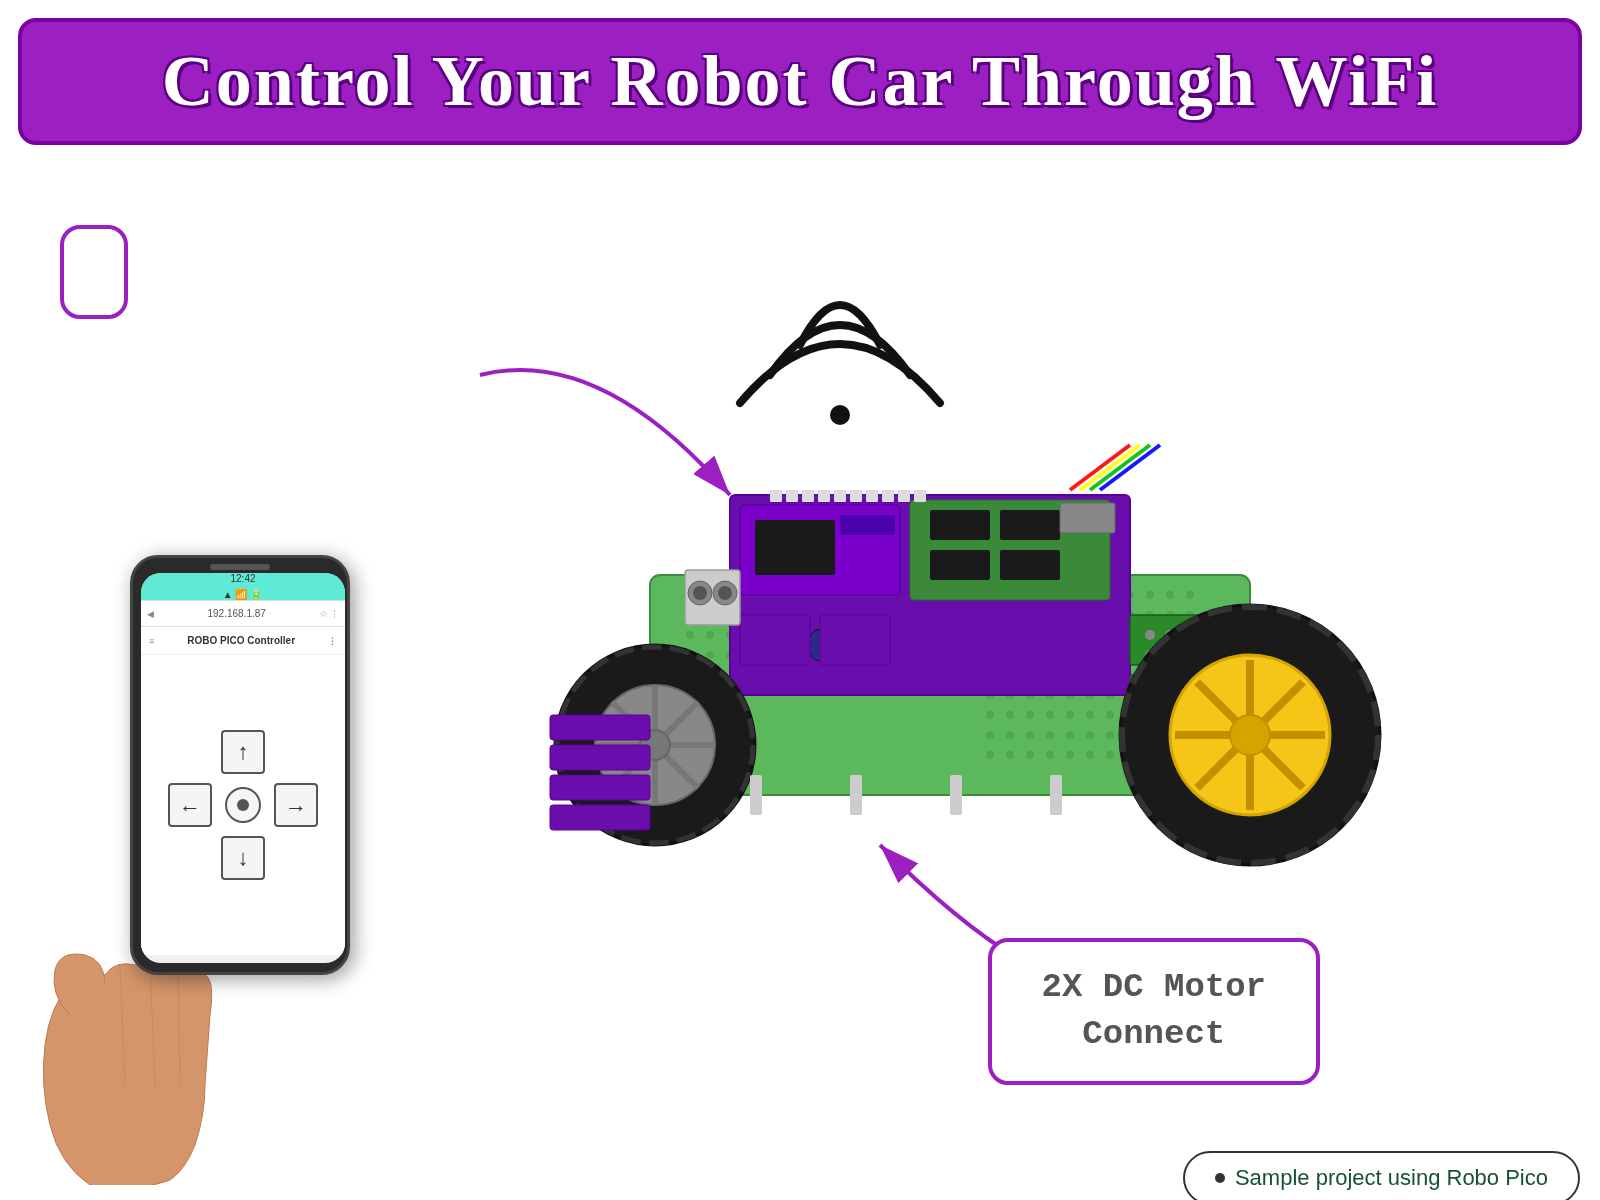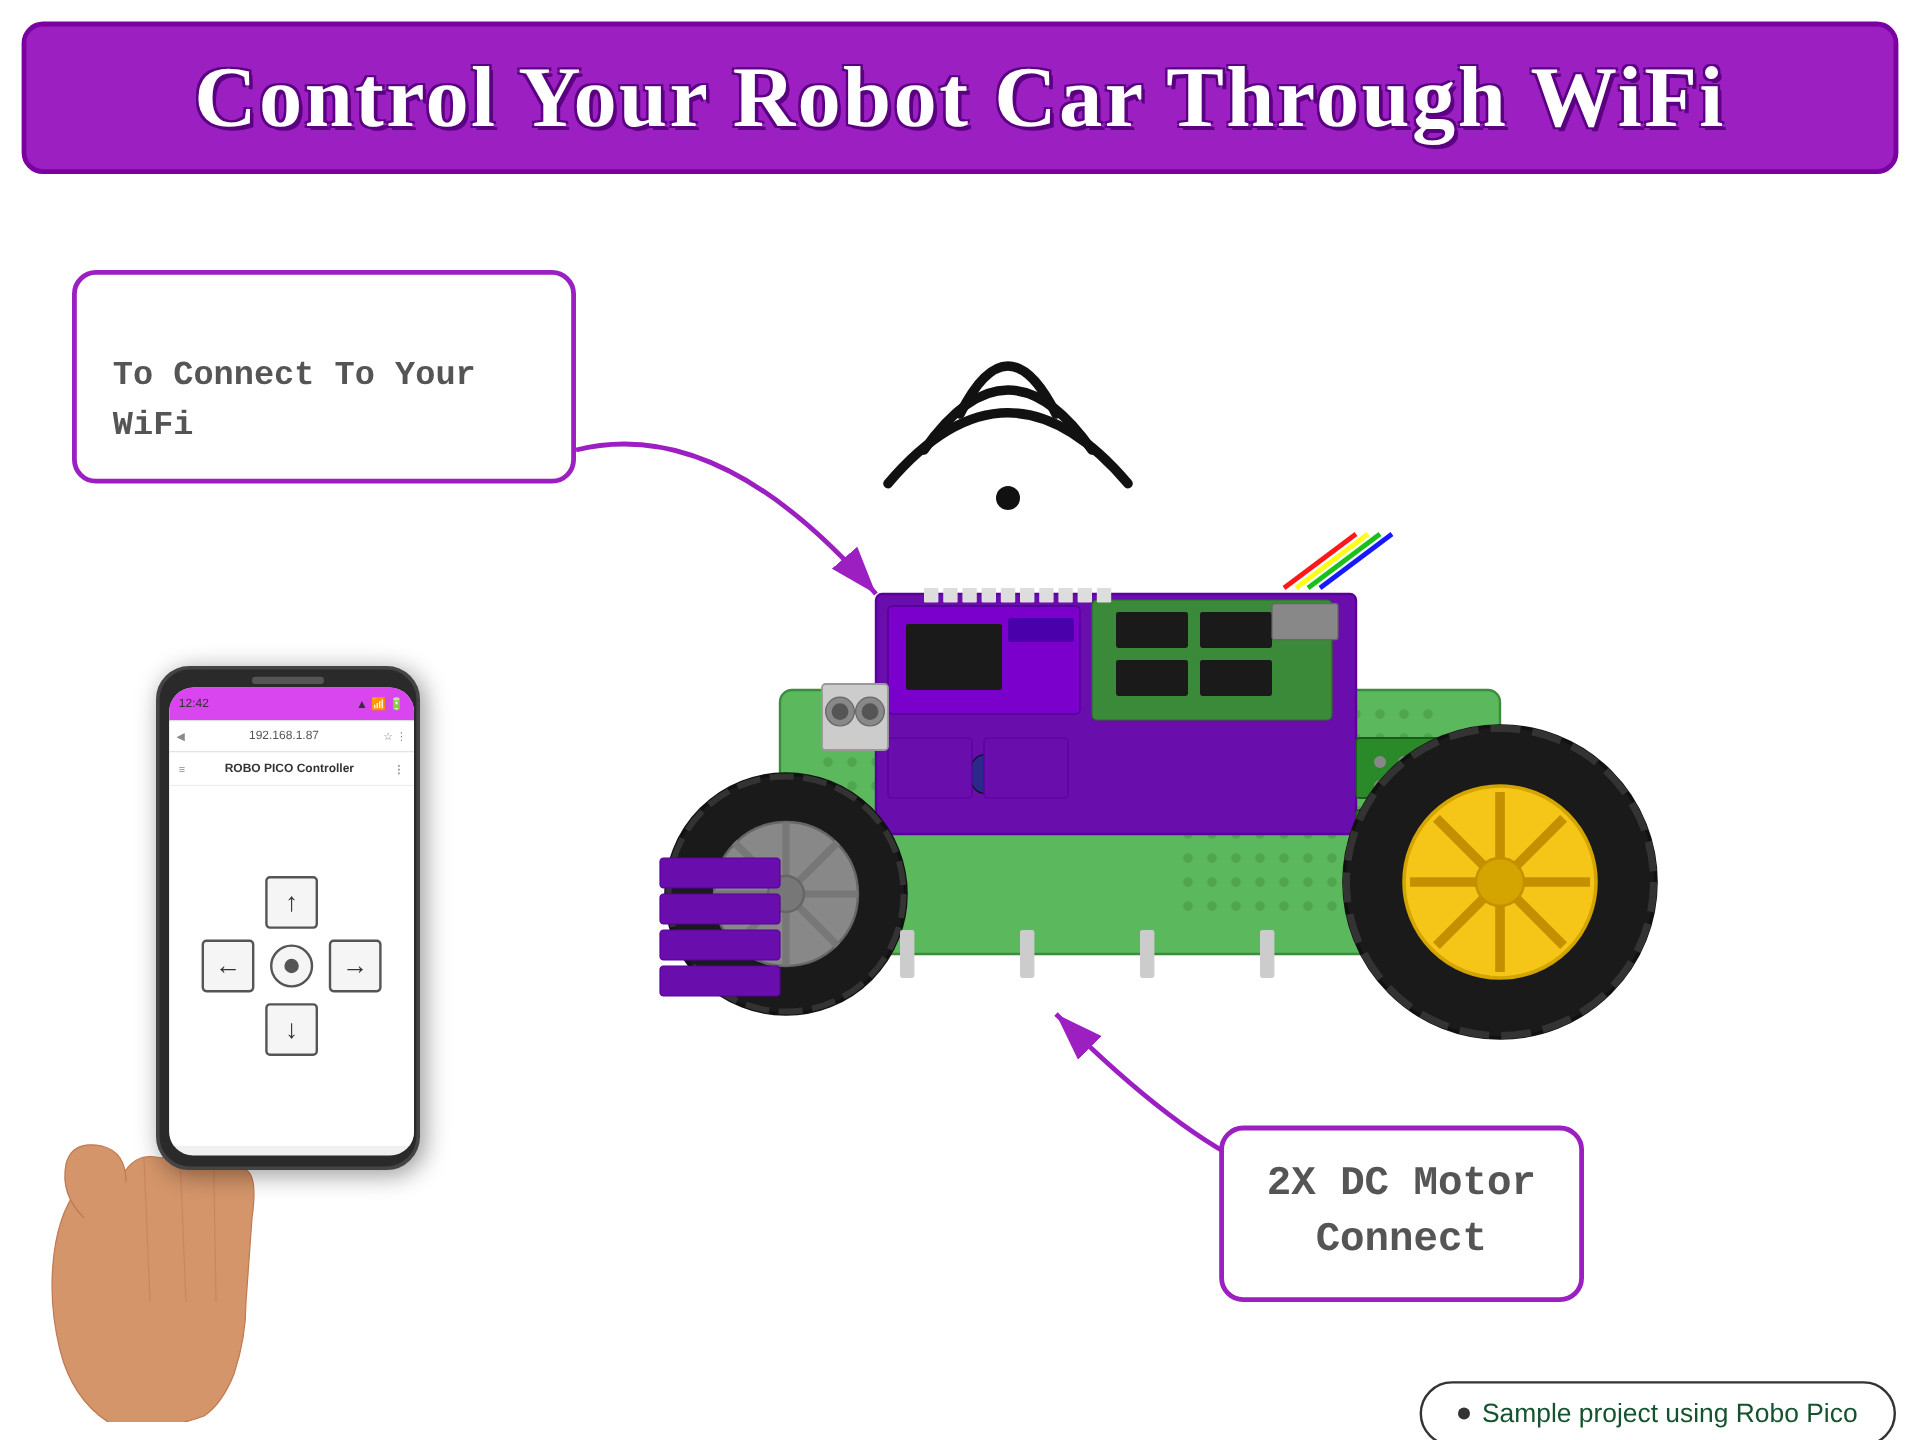--- a/index.html
+++ b/index.html
@@ -67,21 +67,21 @@
     }
 
     
     .motor-callout {
       position: absolute;
       bottom: 140px;
       right: 280px;
       background: white;
       border: 4px solid #9b1fc1;
       border-radius: 20px;
-      padding: 22px 36px;
+      padding: 22px 50px;
       text-align: center;
     }
     .motor-callout-text {
       font-size: 34px;
       font-weight: 900;
       color: #555555;
       font-family: 'Courier New', monospace;
       line-height: 1.4;
     }
 
@@ -137,29 +137,30 @@
       top: 15px;
       left: 8px;
       width: 204px;
       height: 390px;
       background: #f0f0f0;
       border-radius: 20px;
       overflow: hidden;
     }
 
     .phone-status-bar {
-      background: #d946ef;
+      background: #5eead4;
       height: 28px;
       display: flex;
       align-items: center;
       justify-content: space-between;
       padding: 0 8px;
       font-size: 10px;
       color: #333;
       border-bottom: 1px solid #ddd;
+      flex-direction: column;
     }
 
     .phone-address-bar {
       background: #fff;
       height: 26px;
       display: flex;
       align-items: center;
       padding: 0 6px;
       font-size: 9px;
       color: #333;
@@ -257,21 +258,20 @@
 
 <div class="header-banner">
   <div class="header-title">Control Your Robot Car Through WiFi</div>
 </div>
 
 <div class="main-content">
 
   <div class="wifi-callout">
     <div class="wifi-callout-text">
       <br>
-      <span>To Connect To Your WiFi</span>
     </div>
   </div>
 
   <svg class="arrow-svg" viewBox="0 0 1600 1080" xmlns="http://www.w3.org/2000/svg">
 
     <path d="M480,230 Q600,200 730,350" stroke="#9b1fc1" stroke-width="4" fill="none" marker-end="url(#arrowhead1)"></path>
     <defs>
       <marker id="arrowhead1" markerWidth="10" markerHeight="7" refX="10" refY="3.5" orient="auto">
         <polygon points="0 0, 10 3.5, 0 7" fill="#9b1fc1"></polygon>
       </marker>

